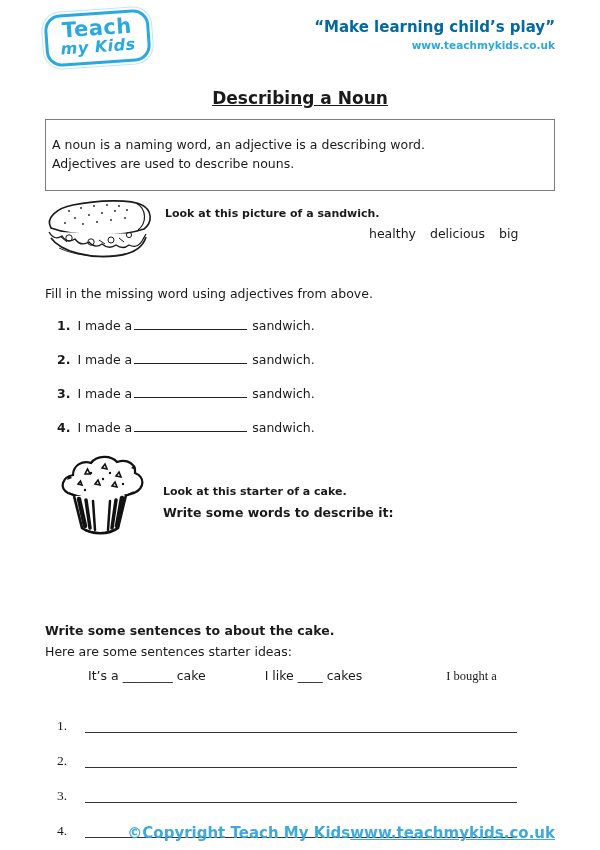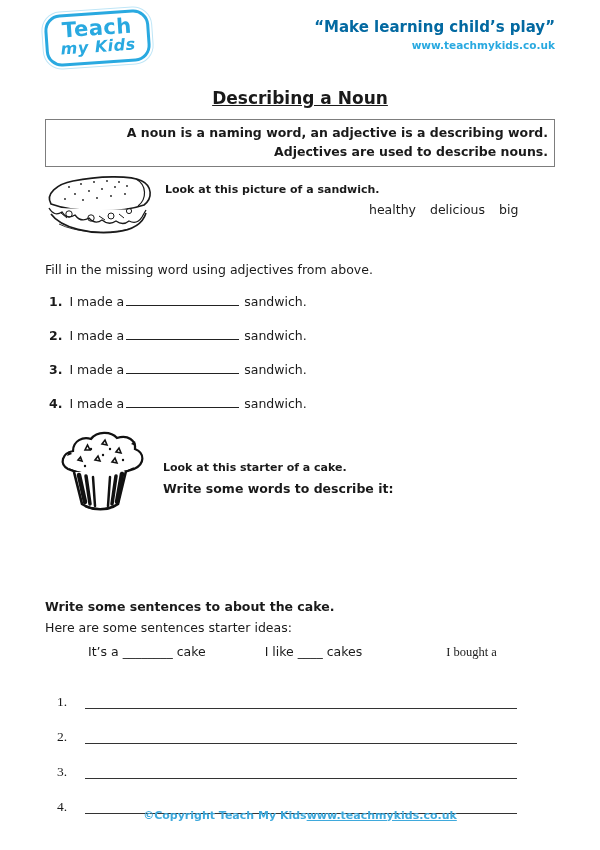--- a/index.html
+++ b/index.html
@@ -13,59 +13,59 @@
   .logo-l1{font-size:21px;font-weight:bold;color:#29a9e0;letter-spacing:.5px;}
   .logo-l2{font-size:16px;font-weight:bold;color:#29a9e0;font-style:italic;letter-spacing:.5px;}
   .hdr-right{text-align:right;padding-top:6px;}
   .tagline{color:#0369a1;font-weight:bold;font-size:15px;}
   .hdr-url{color:#29a9e0;font-weight:bold;font-size:10.5px;margin-top:3px;}
 
   
   .title{margin:16px 0 0 0;text-align:center;font-size:17px;font-weight:bold;text-decoration:underline;}
 
   
-  .defbox{margin-top:11px;border:1px solid #7d7d7d;text-align:right;font-size:12.5px;line-height:1.5;padding:4px 6px;font-weight:bold;}
+  .defbox{margin-top:11px;border:1px solid #7d7d7d;text-align:left;font-size:12.5px;line-height:1.5;padding:16px 6px;}
 
   
   .pic-row{display:flex;align-items:flex-start;}
   .sand-row{margin-top:5px;height:76px;}
   .cake-row{margin-top:16px;height:86px;}
   .pic-svg{flex:none;}
   .pic-text{margin-left:6px;}
   .sand-text{padding-top:11px;}
   .cake-text{padding-top:32px;margin-left:16px;}
   .h-bold{font-weight:bold;font-size:11px;}
   .sub-bold{font-weight:bold;font-size:12.5px;margin-top:7px;}
   .word{font-size:12.5px;font-weight:normal;margin-left:14px;}
   .words2{margin-left:204px;margin-top:3px;}
 
   
   .instr{margin:14px 0 0 0;font-weight:normal;font-size:12.5px;}
-  .fill-list{margin-top:16px;margin-left:4px;}
+  .fill-list{margin-top:16px;margin-left:12px;}
   .fill-item{font-size:12.5px;height:13px;margin-bottom:21px;white-space:nowrap;}
   .fnum{font-weight:bold;margin-right:7px;}
   .blank{display:inline-block;width:113px;height:12px;border-bottom:1.4px solid #222;margin:0 5px 0 2px;}
 
   
   .sent-head{margin-top:84px;font-weight:bold;font-size:12.5px;}
   .sent-sub{margin-top:6px;font-size:12.5px;}
   .starters{margin-top:9px;font-size:12.5px;white-space:nowrap;}
   .st0{margin-left:43px;}
   .st1{margin-left:55px;}
   .st2{margin-left:80px;font-family:Liberation Serif, serif;}
 
   
   .wlines{margin-top:36px;margin-left:12px;}
   .wrow{display:flex;align-items:flex-end;height:14px;margin-bottom:21px;}
   .wnum{font-family:"Liberation Serif",serif;font-size:13.5px;width:18px;flex:none;}
   .wline{flex:1;border-bottom:1.5px solid #333;margin:0 38px 1px 10px;height:1px;}
 
   
-  .footer{position:absolute;left:45px;right:45px;bottom:28px;display:flex;justify-content:center;
-          font-size:11px;font-weight:bold;color:#3fa9dc;}
+  .footer{position:absolute;left:45px;right:45px;bottom:8px;display:flex;justify-content:flex-end;
+          font-size:15px;font-weight:bold;color:#3fa9dc;}
   .f-url{text-decoration:underline;color:#3fa9dc;}
 
   svg path, svg circle, svg polygon, svg line { vector-effect:non-scaling-stroke; }
 </style>
 </head>
 <body>
 
 <div class="page">
 
   <div class="hdr">

